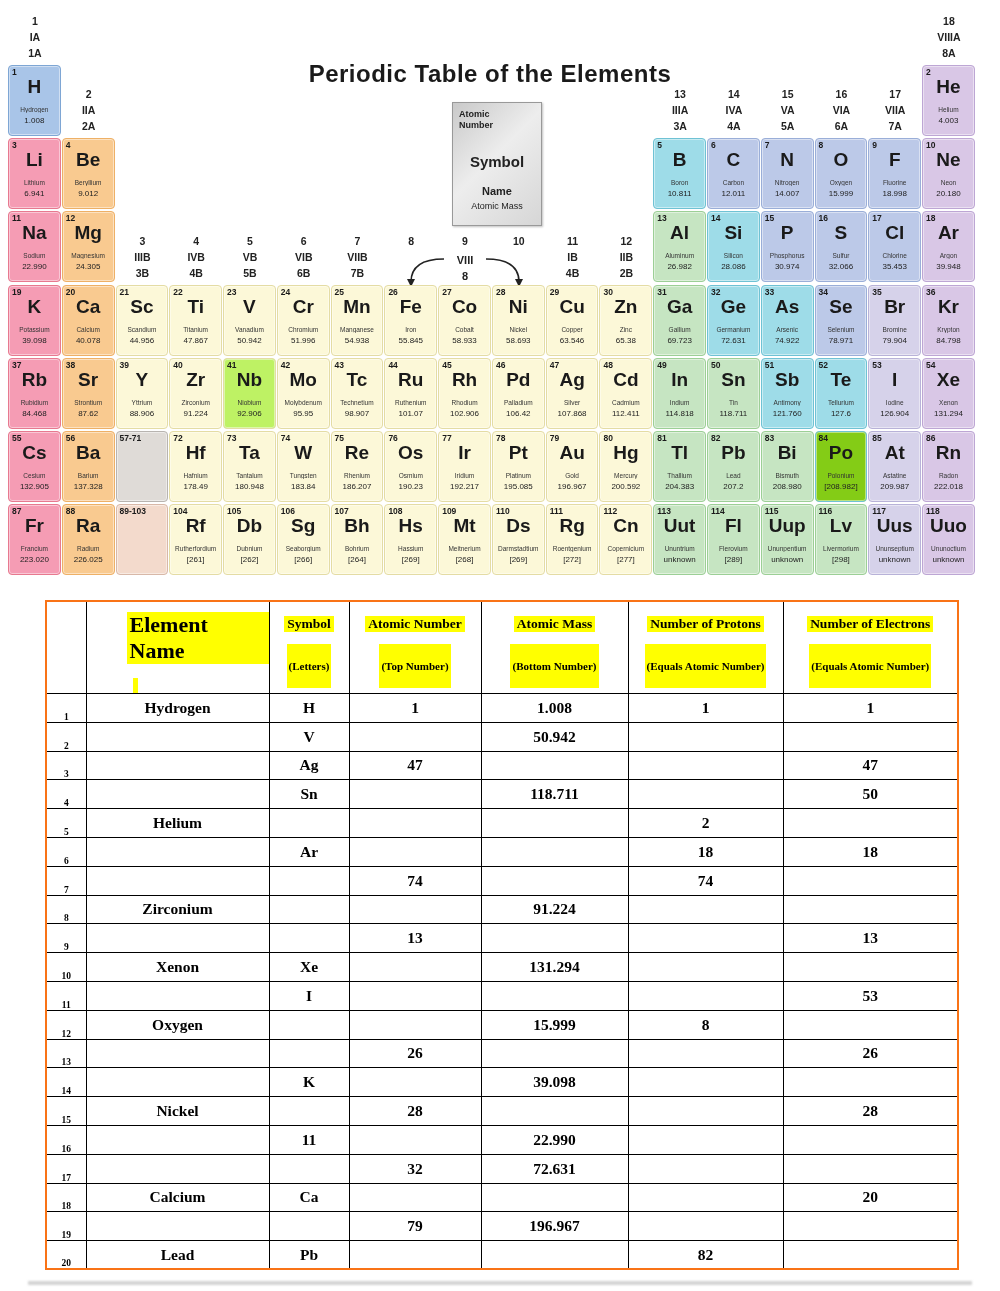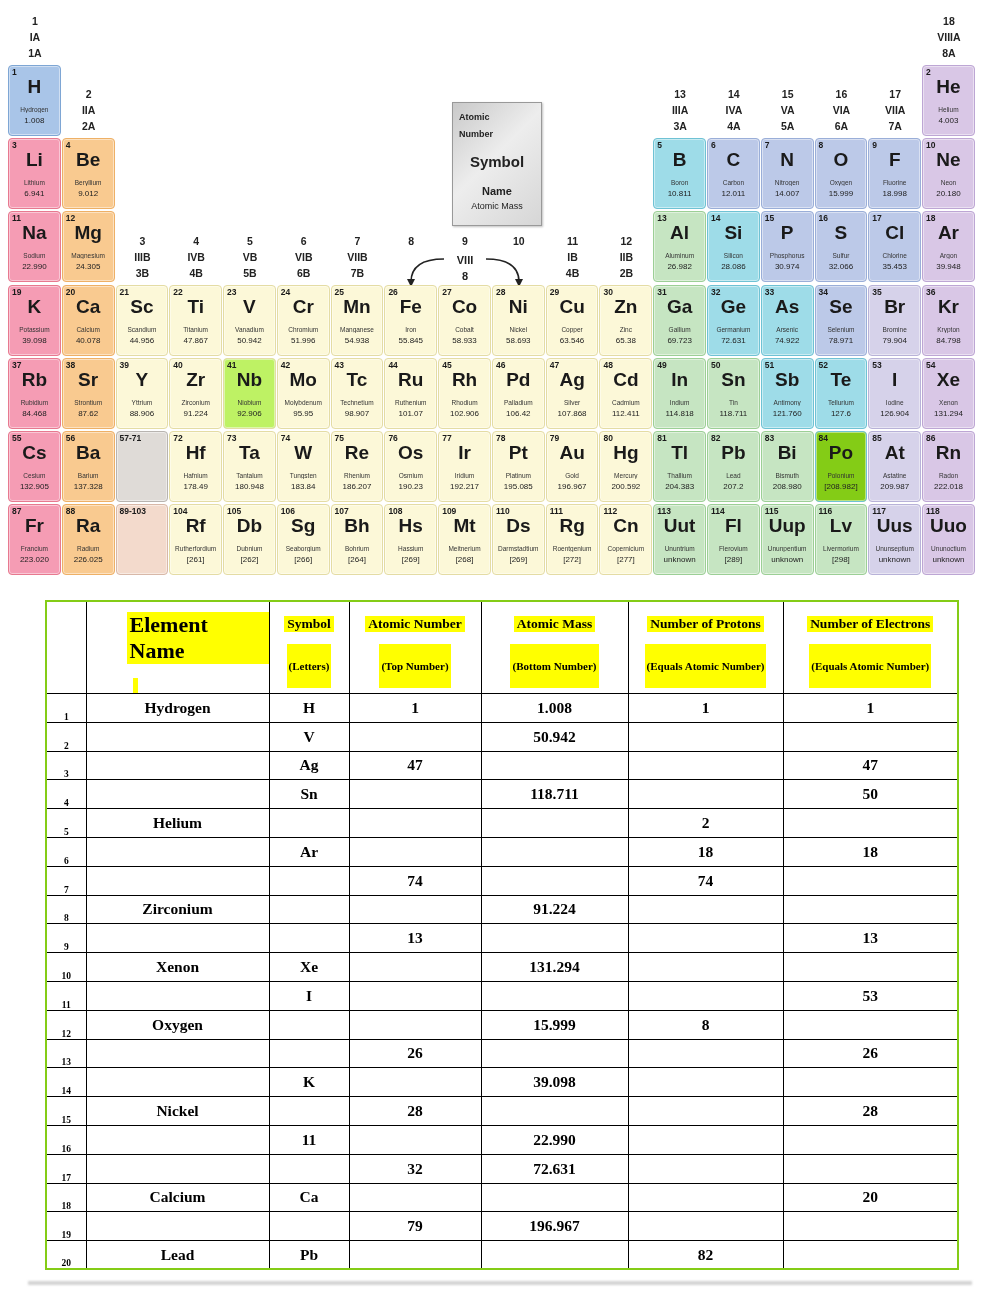--- a/index.html
+++ b/index.html
@@ -18,54 +18,55 @@
   .el .sym{position:absolute;left:0;top:11px;width:100%;text-align:center;
            font-size:19px;font-weight:bold;color:#1a1a1a;line-height:20px;}
   .el .nm{position:absolute;left:0;top:40px;width:100%;text-align:center;
           font-size:6.5px;color:#333;white-space:nowrap;overflow:hidden;}
   .el .ms{position:absolute;left:0;top:50px;width:100%;text-align:center;
           font-size:8px;color:#222;}
   .legend{position:absolute;left:452px;top:102px;width:88px;height:122px;
           background:linear-gradient(135deg,#c9c9c9,#ededed 45%,#d6d6d6);
           border:1px solid #999;box-shadow:1px 1px 2px rgba(0,0,0,.25);}
   .legend .l-an{position:absolute;left:6px;top:6px;font-size:9px;font-weight:bold;
-                color:#222;line-height:17px;white-space:pre-line;}
+                color:#222;line-height:11px;white-space:pre-line;}
   .legend .l-sym{position:absolute;left:0;top:50px;width:100%;text-align:center;
                  font-size:15px;font-weight:bold;color:#222;}
   .legend .l-name{position:absolute;left:0;top:82px;width:100%;text-align:center;
                   font-size:11px;font-weight:bold;color:#222;}
   .legend .l-mass{position:absolute;left:0;top:98px;width:100%;text-align:center;
                   font-size:9px;color:#222;}
   #viii-svg{position:absolute;}
 
   
   #wsheet{position:absolute;left:45px;top:600px;}
   table.ws{border-collapse:collapse;table-layout:fixed;
            font-family:"Liberation Serif",serif;color:#000;}
   table.ws td,table.ws th{border:1.5px solid #000;padding:0;overflow:hidden;}
-  table.ws{border:2px solid #84cc16;}
+  table.ws{border:2px solid #f97316;}
   th.wsh{height:80px;vertical-align:top;font-weight:bold;text-align:center;}
   .hl{background:#ffff00;padding:0 3px;display:inline-block;}
   .wsh .main{display:inline-block;margin-top:14px;font-size:13.5px;}
   .wsh .main-big{display:inline-block;margin-top:10px;font-size:22px;}
   .wsh .sub{display:block;margin-top:12px;font-size:11px;font-weight:bold;}
   .wsh .sub .hl{padding:16px 2px;}
   .caretbar{display:block;width:5px;height:15px;background:#ffff00;margin:14px 0 0 6px;}
   td.rownum{font-size:9.5px;font-weight:bold;text-align:center;vertical-align:bottom;
             padding-bottom:4px;}
   td.wcell{font-size:15.5px;font-weight:bold;text-align:center;vertical-align:middle;}
   .pagesmudge{position:absolute;left:28px;top:1281px;width:944px;height:4px;
               background:#c9c9c9;filter:blur(1px);opacity:.8;}
 </style>
 </head>
 <body>
 
 <div id="page">
 
   <div id="ptable">
+    <div class="pt-title">Periodic Table of the Elements</div>
 
     <div class="legend">
       <div class="l-an">Atomic
 Number</div>
       <div class="l-sym">Symbol</div>
       <div class="l-name">Name</div>
       <div class="l-mass">Atomic  Mass</div>
     </div>
 
     <svg id="viii-svg" width="162" height="38" viewBox="0 0 162 38" style="left: 384.39px; top: 248.6px;">

